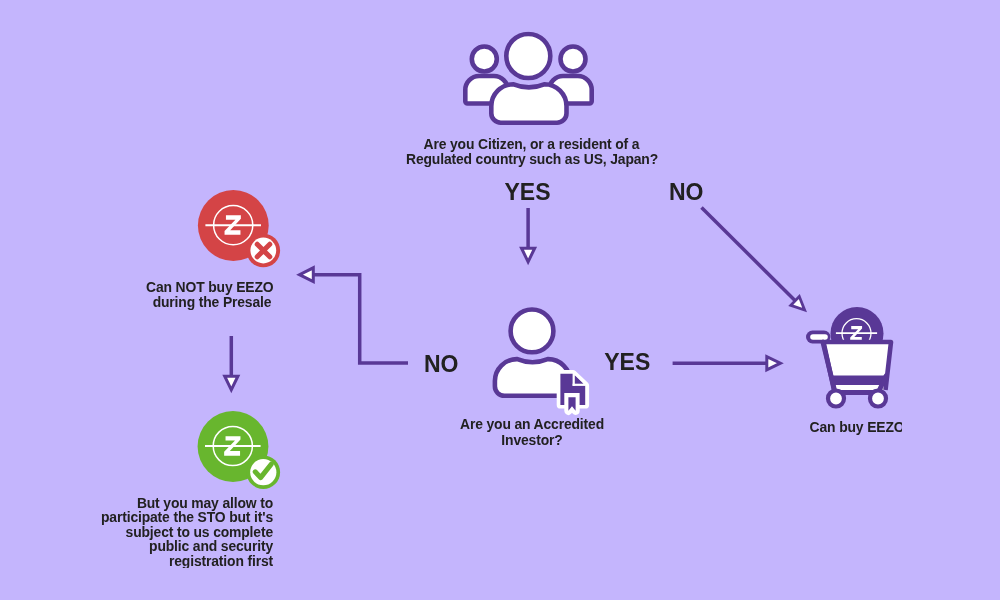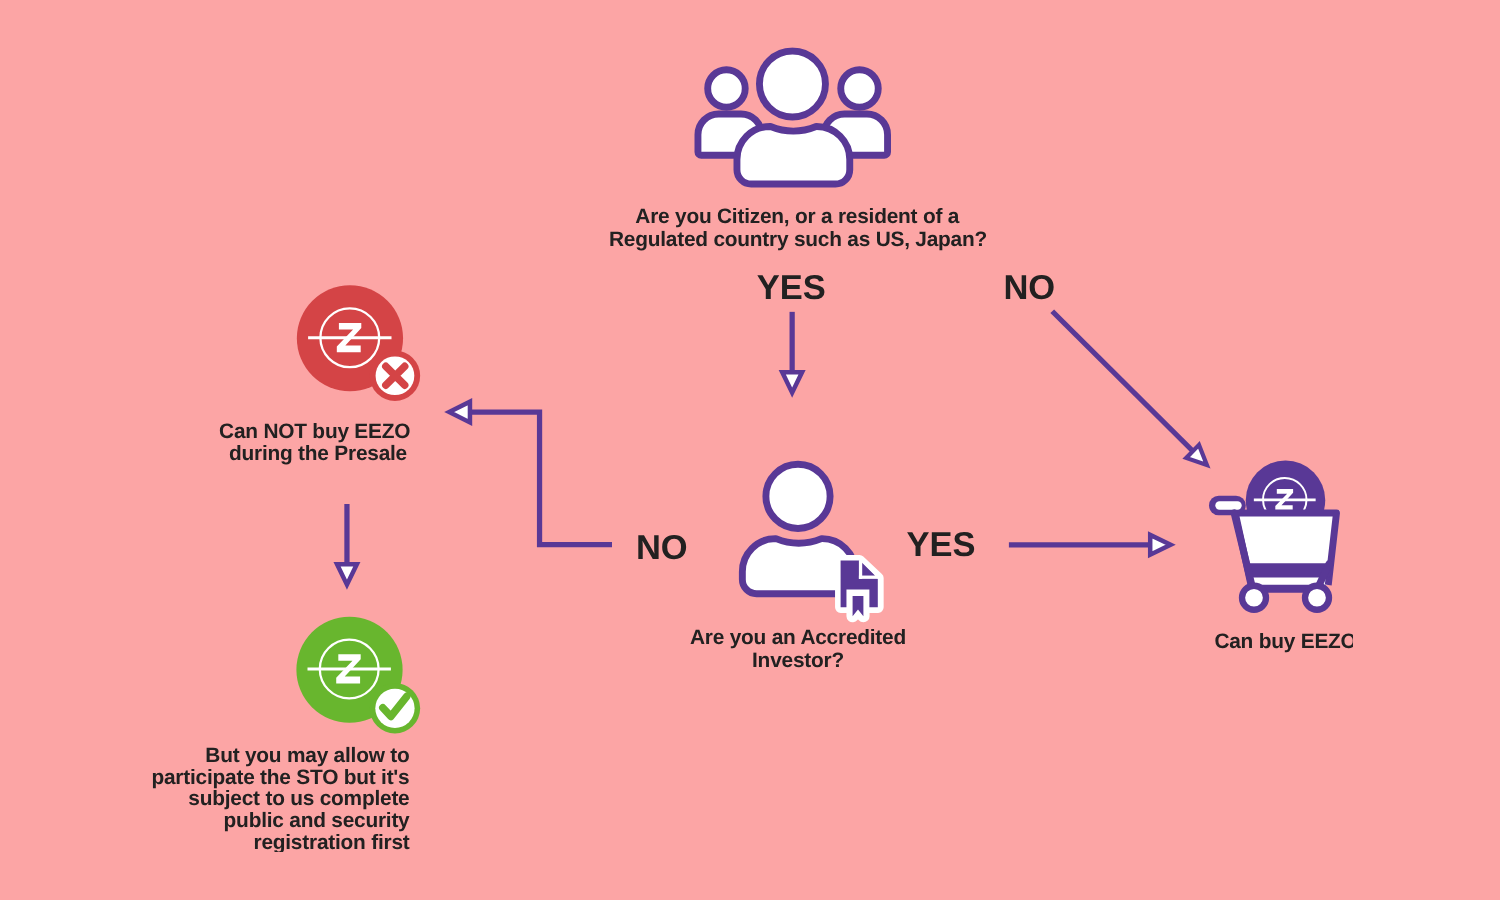--- a/index.html
+++ b/index.html
@@ -1,19 +1,19 @@
 <!DOCTYPE html>
 <html><head>
 <meta charset="utf-8">
 <title>EEZO Eligibility Flowchart</title>
 <style>
   html,body{margin:0;padding:0;background:#ffffff;}
   body{width:1000px;height:600px;overflow:hidden;
        font-family:"Liberation Sans",sans-serif;}
-  #stage{position:relative;width:1000px;height:600px;background:#fca5a5;}
+  #stage{position:relative;width:1000px;height:600px;background:#c4b5fd;}
   svg#board{position:absolute;left:0;top:0;width:1000px;height:600px;display:block;}
   text{font-family:"Liberation Sans",sans-serif;}
   .cap{font-weight:bold;fill:#222121;font-size:13.9px;letter-spacing:-0.14px;}
   .yn{font-weight:bold;fill:#222121;font-size:23px;}
 </style>
 </head>
 <body>
 
 <div id="stage">
 <svg id="board" viewBox="0 0 1000 600">

